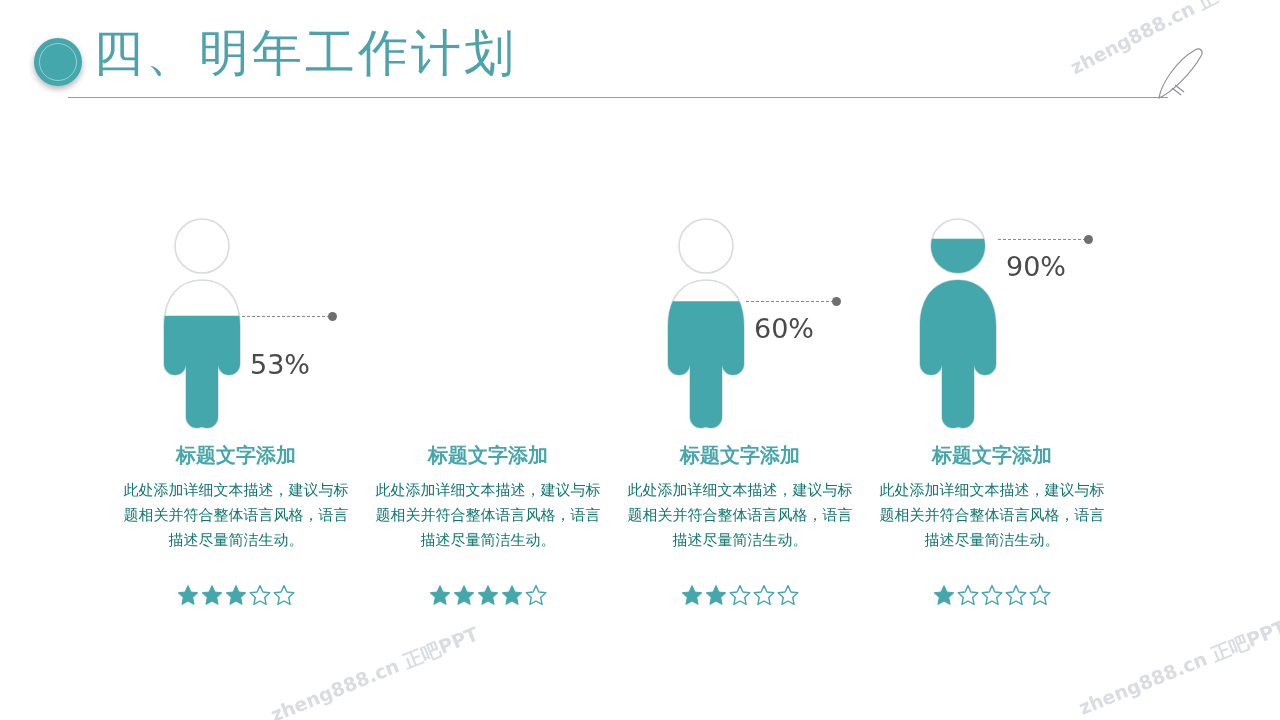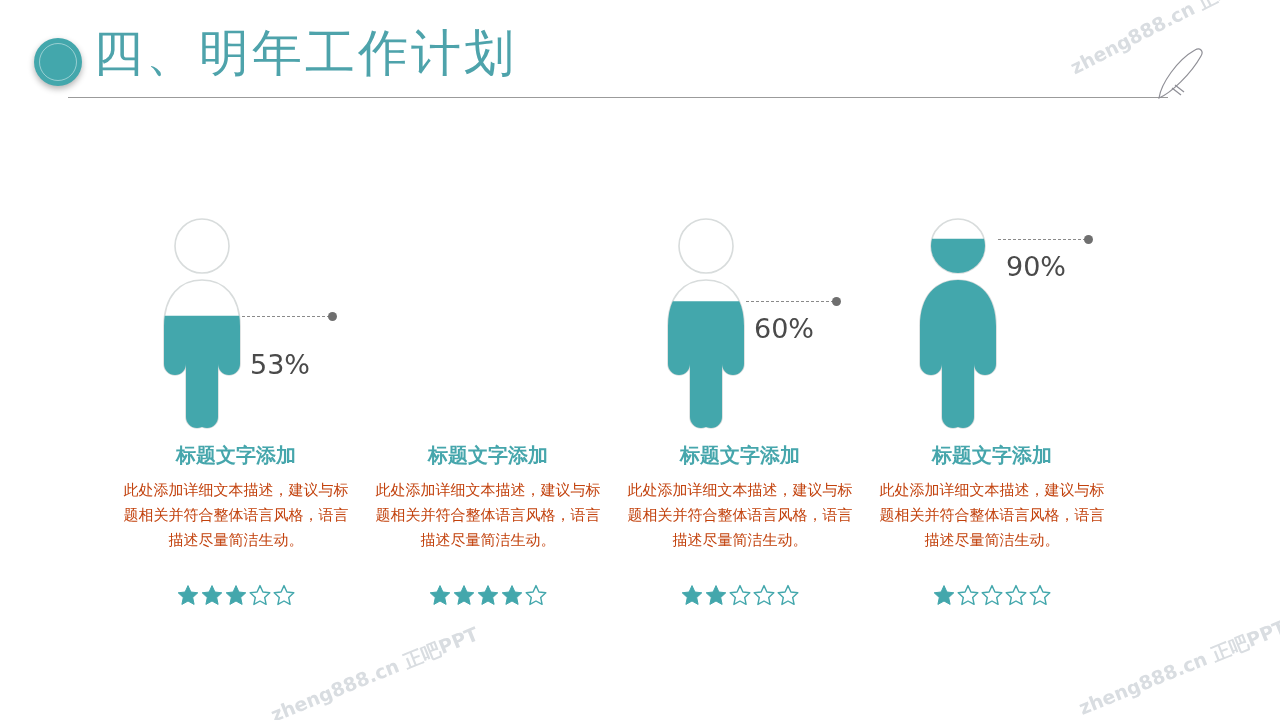--- a/index.html
+++ b/index.html
@@ -142,21 +142,21 @@
     font-weight: bold;
   }
   .col-body {
     position: absolute;
     left: 12px;
     top: 278px;
     width: 228px;
     text-align: center;
     font-size: 15px;
     line-height: 25px;
-    color: #c2410c;
+    color: #0f766e;
     font-family: "DejaVu Sans", "Liberation Sans", sans-serif;
   }
   .stars {
     position: absolute;
     left: 0;
     top: 383px;
     width: 100%;
     text-align: center;
     line-height: 0;
   }

